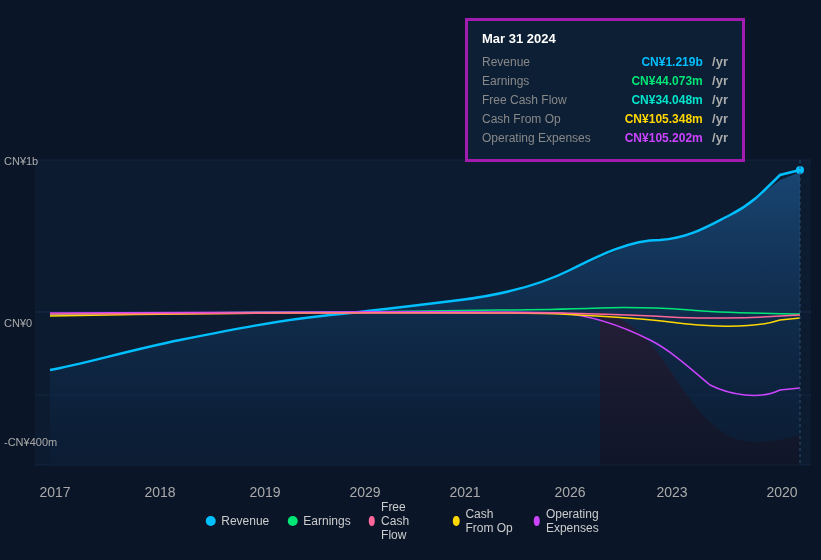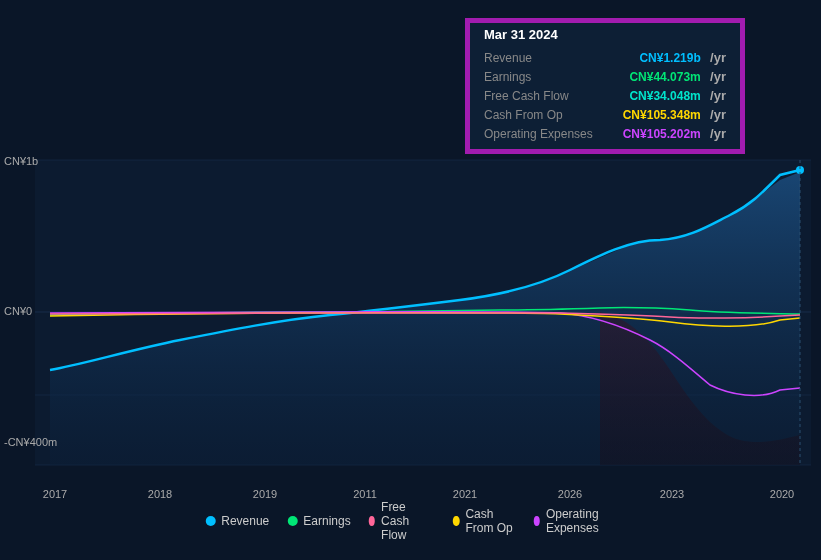--- a/index.html
+++ b/index.html
@@ -18,22 +18,22 @@
       height: 560px;
       position: relative;
     }
 
     
     #tooltip-box {
       position: absolute;
       top: 18px;
       left: 465px;
       background: #0d1f35;
-      border: 5px solid #a21caf;
-      padding: 4px 14px;
+      border: 3px solid #a21caf;
+      padding: 10px 14px;
       min-width: 280px;
       z-index: 10;
     }
 
     #tooltip-date {
       color: #ffffff;
       font-size: 13px;
       font-weight: bold;
       margin-bottom: 8px;
     }
@@ -74,21 +74,21 @@
       left: 4px;
       color: #aaa;
       font-size: 11px;
     }
 
     
     .x-label {
       position: absolute;
       bottom: 60px;
       color: #aaa;
-      font-size: 11px;
+      font-size: 14px;
       transform: translateX(-50%);
     }
 
     
     #legend {
       position: absolute;
       bottom: 18px;
       left: 50%;
       transform: translateX(-50%);
       display: flex;
@@ -116,20 +116,21 @@
       top: 0;
       left: 0;
     }
 
     
     .zero-label {
       position: absolute;
       color: #aaa;
       font-size: 11px;
       left: 4px;
+      margin-top: 12px;
     }
   </style>
 </head>
 <body>
 
 <div id="chart-container">
 
   <svg id="chart-svg" width="821" height="560">
 
     <rect width="821" height="560" fill="#0a1628"></rect>
@@ -236,21 +237,21 @@
 
   </svg>
 
   <div class="y-label" style="top: 155px;">CN¥1b</div>
   <div class="zero-label" style="top: 305px;">CN¥0</div>
   <div class="y-label" style="top: 436px;">-CN¥400m</div>
 
   <div class="x-label" style="left: 55px;">2017</div>
   <div class="x-label" style="left: 160px;">2018</div>
   <div class="x-label" style="left: 265px;">2019</div>
-  <div class="x-label" style="left: 365px;">2011</div>
+  <div class="x-label" style="left: 365px;">2029</div>
   <div class="x-label" style="left: 465px;">2021</div>
   <div class="x-label" style="left: 570px;">2026</div>
   <div class="x-label" style="left: 672px;">2023</div>
   <div class="x-label" style="left: 782px;">2020</div>
 
   <div id="tooltip-box">
     <div id="tooltip-date">Mar 31 2024</div>
 
     <div class="tooltip-row">
       <span class="tooltip-label">Revenue</span>

